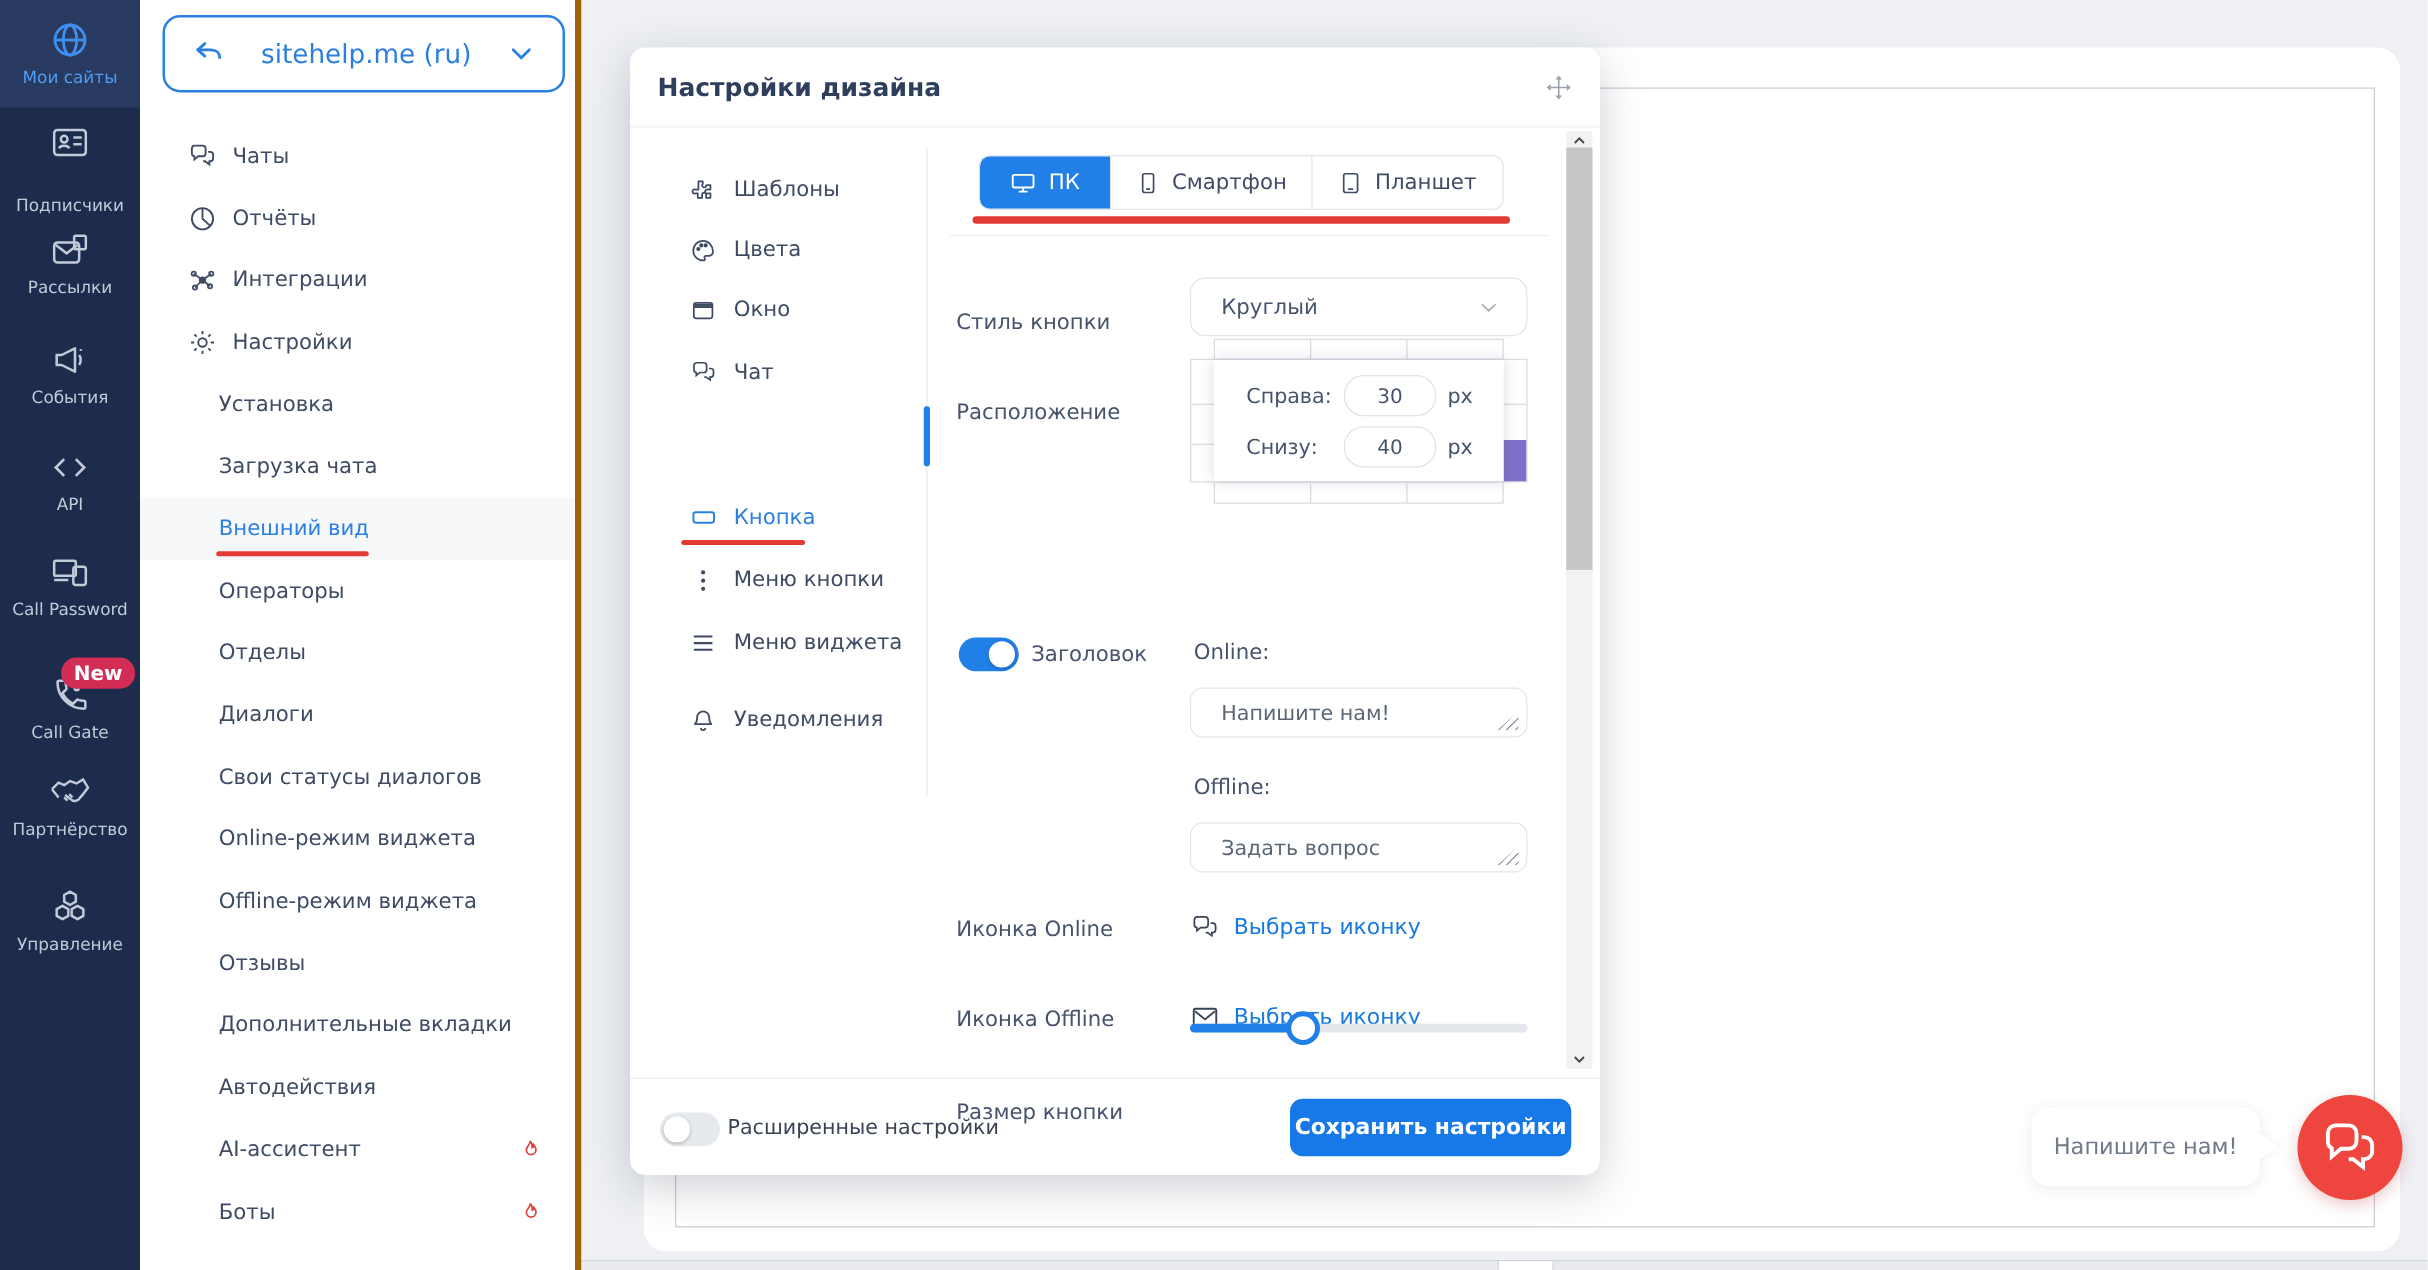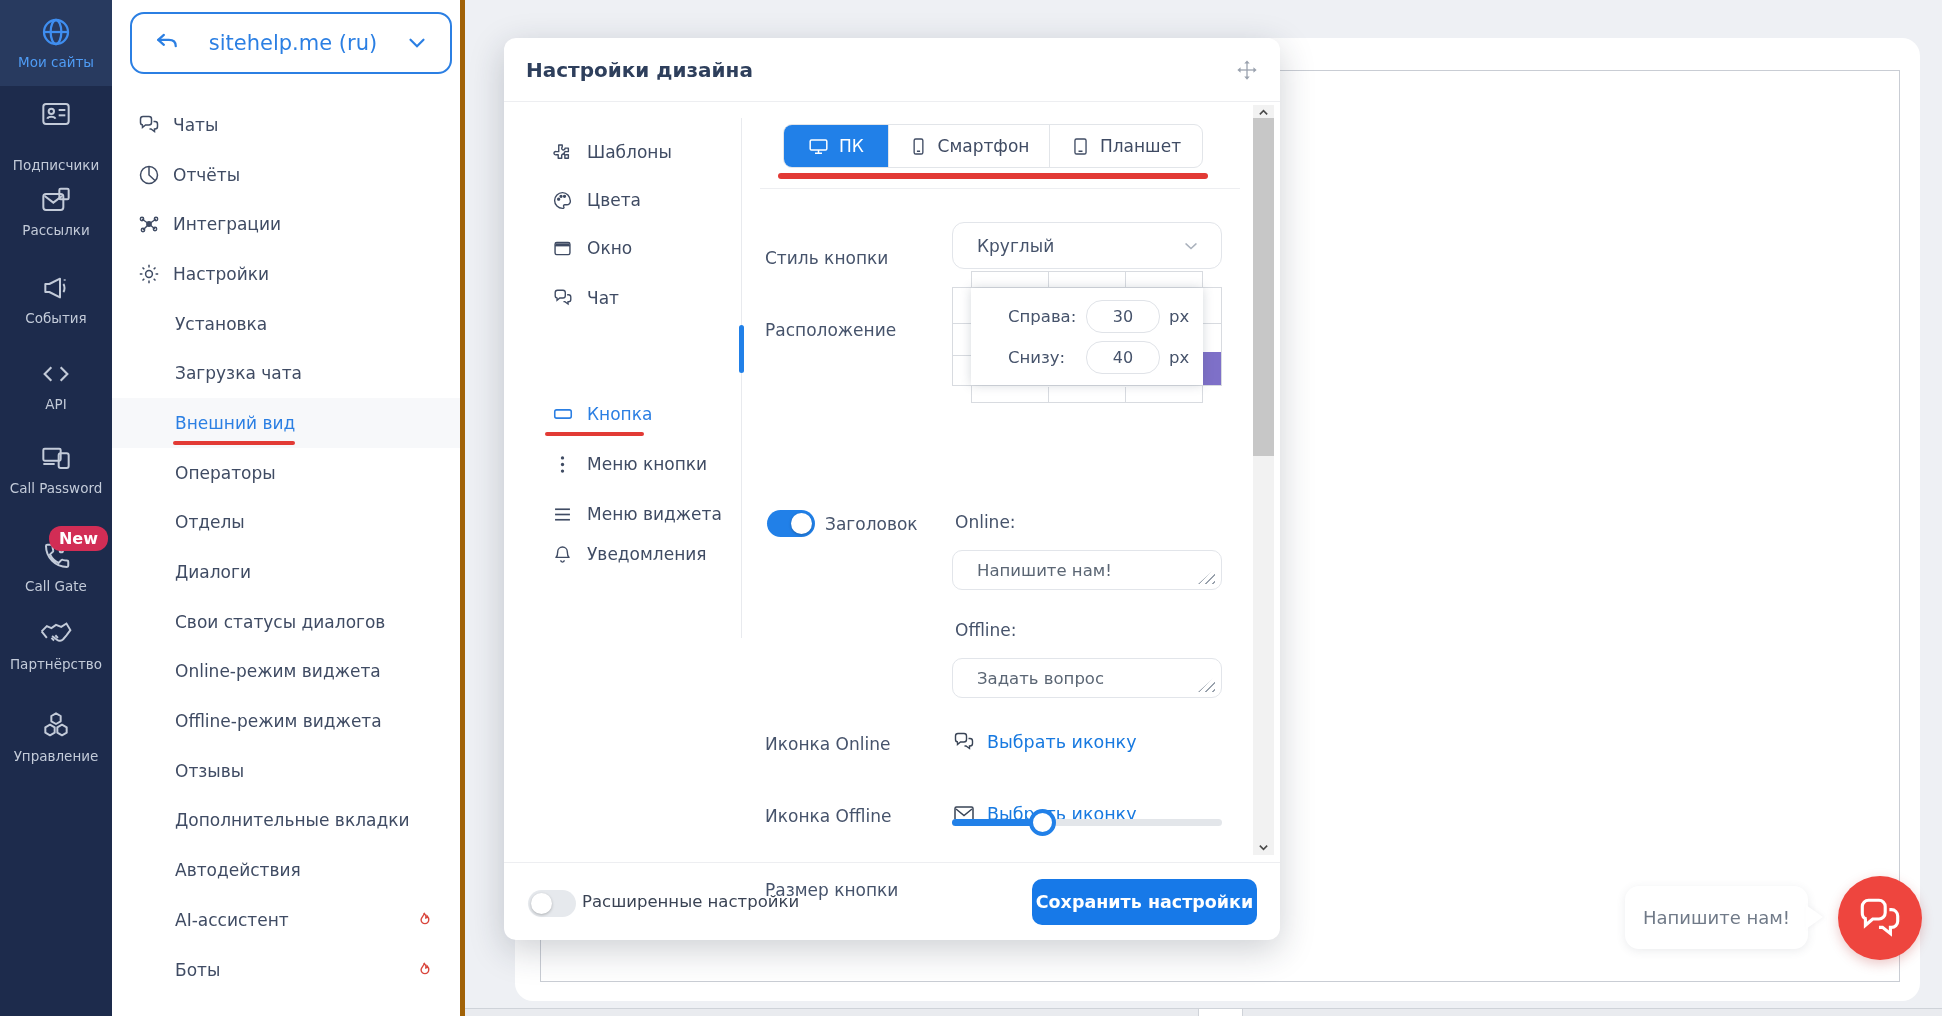--- a/index.html
+++ b/index.html
@@ -15,21 +15,21 @@
   .as-item.active .as-label { color:#4f9cf5; }
   .as-icon { color:#c3cbd9; }
   .as-item.active .as-icon { color:#3f8ef0; }
   .as-badge { position:absolute; top:-14px; right:4px; background:#d22d55; color:#fff; font-size:16px; font-weight:bold; padding:3px 10px; border-radius:12px; }
 
   
   .menu-sidebar { position:absolute; left:112px; top:0; width:353px; height:1016px; background:#fff; border-right:5px solid #a16207; z-index:20; }
   .site-selector { position:absolute; left:18px; top:12px; width:322px; height:62px; border:2px solid #2b7fe3; border-radius:14px; display:flex; align-items:center; padding:0 20px; cursor:pointer; background:#fff; }
   .site-name { flex:1; text-align:center; color:#2b7fe3; font-size:21px; }
   .menu-list { position:absolute; top:100px; left:0; right:0; }
-  .menu-row { height:49.7px; display:flex; align-items:center; padding-left:25px; cursor:pointer; position:relative; font-size:17px; color:#3f4b63; }
+  .menu-row { height:49.7px; display:flex; align-items:center; padding-left:38px; cursor:pointer; position:relative; font-size:17px; color:#3f4b63; }
   .menu-row .m-icon { width:24px; margin-right:12px; color:#3f4b63; }
   .menu-row.sub { padding-left:63px; }
   .menu-row.active { background:#f7f8fa; color:#2b7fe3; }
   .menu-row.active .red-underline { position:absolute; left:61px; bottom:3px; width:122px; height:4px; background:#e23a35; border-radius:2px; }
   .m-fire { position:absolute; right:26px; top:50%; transform:translateY(-50%); color:#d9453c; }
 
   
   .main-area { position:absolute; left:465px; top:0; width:1477px; height:1016px; background:#eef0f4; }
   .preview-card { position:absolute; left:50px; top:38px; width:1405px; height:963px; background:#fff; border-radius:18px; }
   .preview-inner { position:absolute; left:25px; top:32px; right:20px; bottom:19px; border:1px solid #c9cdd4; background:#fff; }
@@ -80,21 +80,21 @@
   .pk-bot { position:absolute; left:19px; top:114px; width:232px; height:18px; border:1px solid #d8dbe0; }
   .pk-v1 { left:96px; top:1px; width:1px; height:15px; }
   .pk-v2 { left:173px; top:1px; width:1px; height:15px; }
   .pk-v3 { left:96px; top:116px; width:1px; height:15px; }
   .pk-v4 { left:173px; top:116px; width:1px; height:15px; }
   .pk-h1 { left:1px; top:52px; width:268px; height:1px; }
   .pk-h2 { left:1px; top:84px; width:268px; height:1px; }
   .pk-sel { position:absolute; left:250px; top:81px; width:19px; height:33px; background:#7e70c8; }
   .pk-panel { position:absolute; left:19px; top:17px; width:232px; height:97px; background:#fff; box-shadow:0 0 10px rgba(70,80,100,.22); padding:10px 0 0 26px; }
   .pk-row { display:flex; align-items:center; height:36px; margin-bottom:5px; }
-  .pk-lab { width:78px; font-size:16.5px; color:#46536b;margin-left:11px; }
+  .pk-lab { width:78px; font-size:16.5px; color:#46536b; }
   .pk-input { width:74px; height:33px; border:1px solid #e0e3e8; border-radius:16px; text-align:center; font-size:16px; color:#46536b; font-family:inherit; outline:none; }
   .pk-unit { margin-left:9px; font-size:16.5px; color:#46536b; }
 
   
   .toggle { position:absolute; width:48px; height:27px; border-radius:14px; cursor:pointer; }
   .toggle .knob { position:absolute; top:3px; width:21px; height:21px; border-radius:50%; background:#fff; box-shadow:0 1px 3px rgba(0,0,0,.25); }
   .toggle.on { background:#2180e8; } .toggle.on .knob { right:3px; }
   .toggle.off { background:#e6e9ed; } .toggle.off .knob { left:3px; }
 
   .text-box { position:absolute; left:211px; width:270px; height:40px; border:1px solid #e2e5ea; border-radius:10px; background:#fff; display:flex; align-items:center; padding:0 24px; font-size:16.5px; color:#5b6674; }
@@ -424,21 +424,21 @@
     <div class="mtab" style="top:392px;">
       <span class="t-icon">
           <svg width="21" height="21" viewBox="0 0 24 24" fill="none" stroke="currentColor" stroke-width="1.9">
             <line x1="3.5" y1="6" x2="20.5" y2="6"></line>
             <line x1="3.5" y1="12" x2="20.5" y2="12"></line>
             <line x1="3.5" y1="18" x2="20.5" y2="18"></line>
           </svg>
         </span>
       <span>Меню виджета</span>
     </div>
-    <div class="mtab" style="top:432px;">
+    <div class="mtab" style="top:454px;">
       <span class="t-icon">
           <svg width="21" height="21" viewBox="0 0 24 24" fill="none" stroke="currentColor" stroke-width="1.6" stroke-linejoin="round">
             <path d="M12 3.5a5.5 5.5 0 015.5 5.5c0 4 1 5.3 2 6.3H4.5c1-1 2-2.3 2-6.3A5.5 5.5 0 0112 3.5z"></path>
             <path d="M10 18.7a2 2 0 004 0"></path>
           </svg>
         </span>
       <span>Уведомления</span>
     </div>
   </div>
   <div class="mtab-divider"></div>

